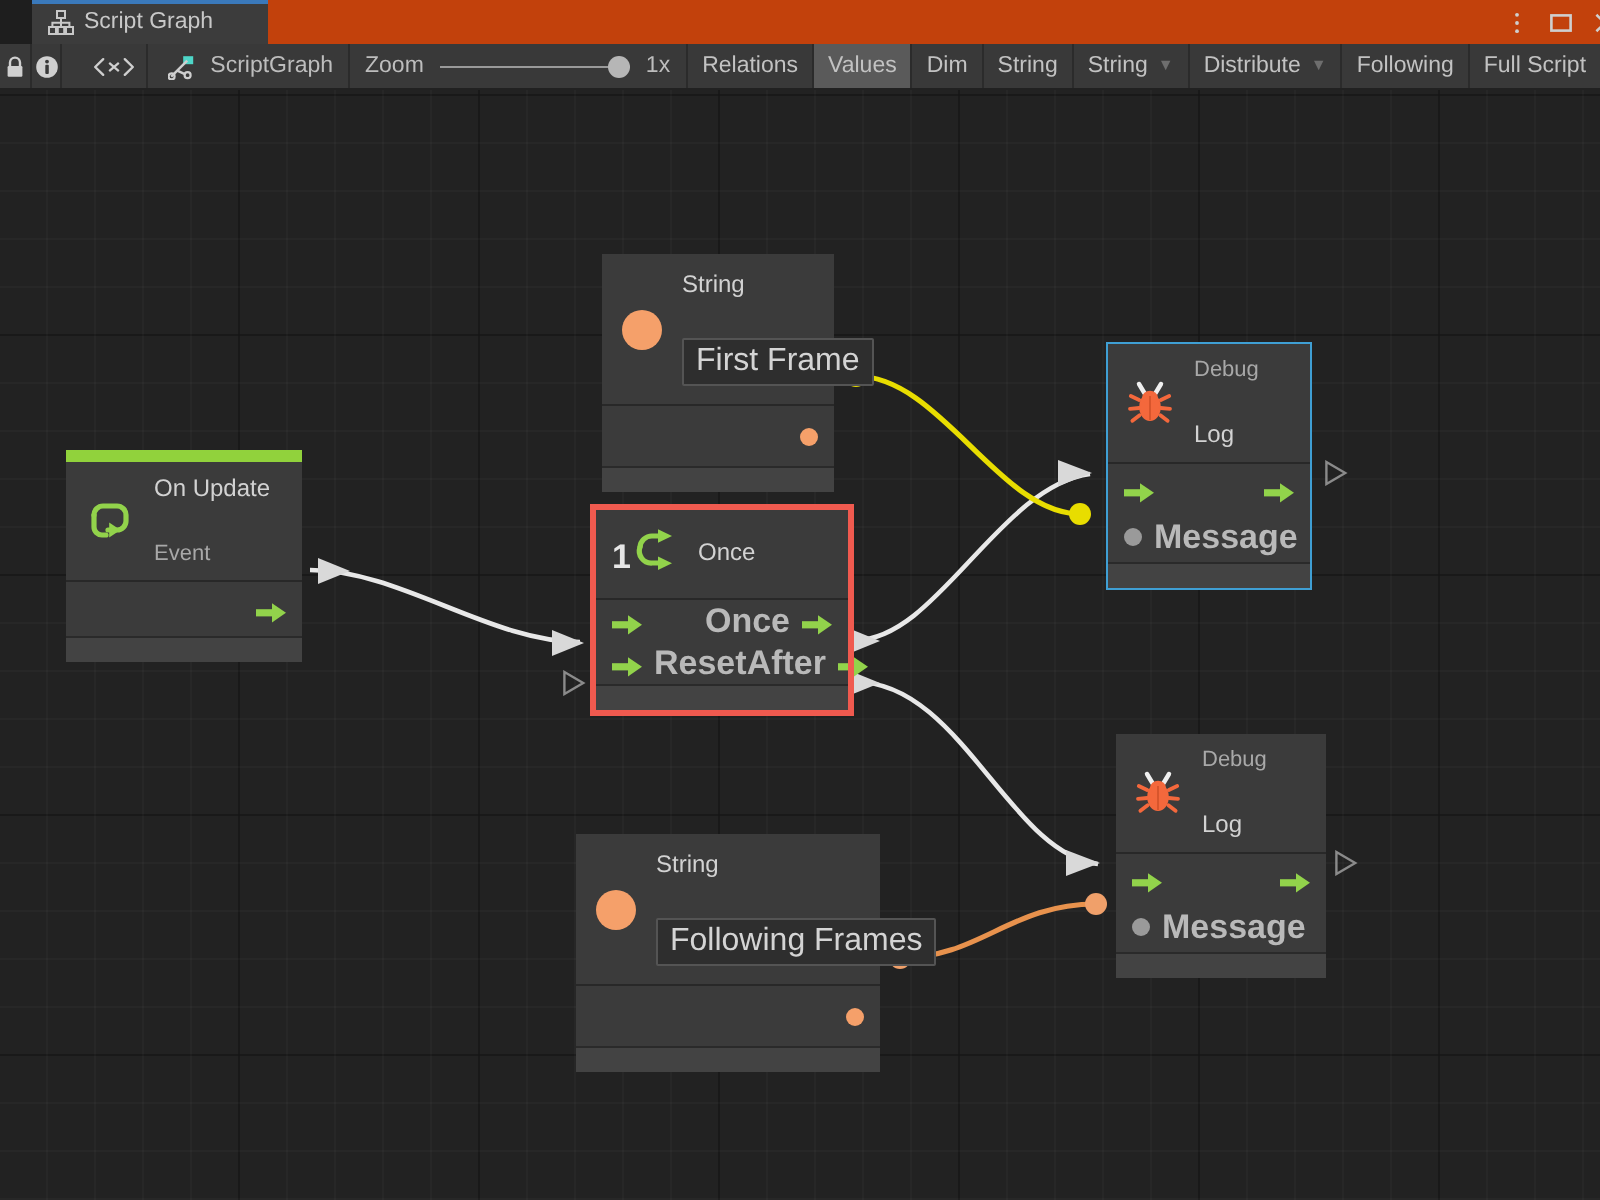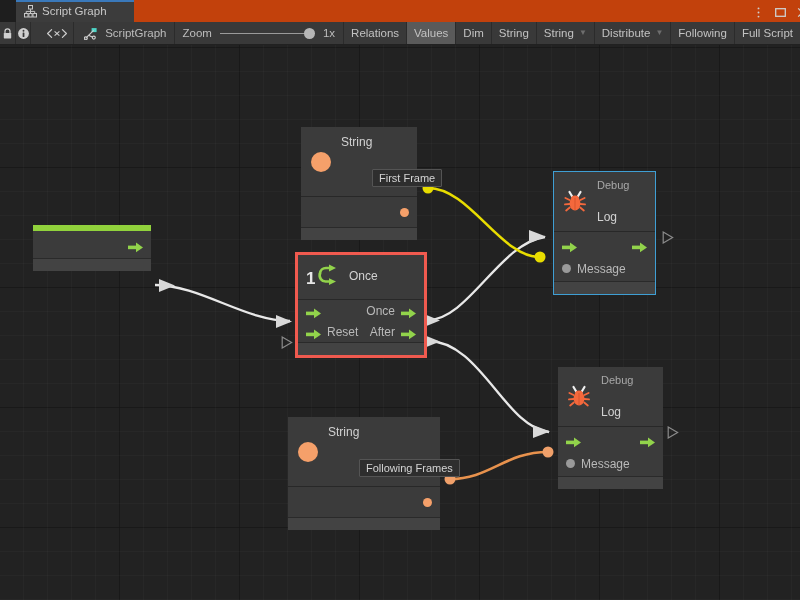--- a/index.html
+++ b/index.html
@@ -93,31 +93,31 @@
   .node-head-txt { display: flex; flex-direction: column; gap: 19px; line-height: 1.15; }
   .node-title { font-size: 12px; color: #d2d2d2; }
   .node-sub { font-size: 11px; color: #a8a8a8; }
   .node-body { background: #3b3b3b; }
   .node-foot { height: 13px; background: #434343; border-top: 1px solid #2a2a2a; }
   .port-row {
     display: flex; align-items: center; justify-content: space-between;
     height: 21px; padding: 0 8px;
   }
   .port-l, .port-r { display: flex; align-items: center; gap: 6px; }
-  .port-label { font-size: 12px; color: #b9b9b9; }
+  .port-label { font-size: 17px; color: #b9b9b9; font-weight: bold; }
   .arrow-green { width: 15px; height: 11px; display: block; }
   .dot { width: 9px; height: 9px; border-radius: 50%; display: block; }
   .icon-box { width: 26px; height: 26px; display: block; flex: none; }
   .sel-red { outline: 3px solid #f05a4f; outline-offset: 0px; }
   .sel-blue { outline: 1.5px solid #3f9fd4; outline-offset: 0px; }
   .valfield {
     background: #2e2e2e; border: 1px solid #545454;
-    color: #d4d4d4; font-size: 11px;
+    color: #d4d4d4; font-size: 16px;
     padding: 2px 6px; border-radius: 1px;
-    display: inline-block; white-space: nowrap; margin-left: 31px;
+    display: inline-block; white-space: nowrap;
   }
   .tri-hollow { position: absolute; width: 12px; height: 13px; }
 </style>
 </head>
 <body>
 
 <div id="app">
 
   <div class="tabbar">
     <div class="tab">
@@ -249,20 +249,33 @@
       <circle cx="428" cy="143" r="5.5" fill="#e8dd00"></circle>
       <circle cx="540" cy="212" r="5.5" fill="#e8dd00"></circle>
 
       <path d="M450,434 C490,434 505,407 548,407" stroke="#e8924d" stroke-width="2.6" fill="none"></path>
       <circle cx="450" cy="434" r="5.5" fill="#f0a06a"></circle>
       <circle cx="548" cy="407" r="5.5" fill="#f0a06a"></circle>
     </svg>
 
     <div class="node" style="left:33px; top:180px; width:118px;">
       <div class="node-accent" style="background:#91d23c;"></div>
+      <div class="node-head">
+        <span class="icon-box">
+          <svg viewBox="0 0 26 26" width="26" height="26">
+            <path d="M5 9.5 a4.5 4.5 0 0 1 4.5 -4.5 h7 a4.5 4.5 0 0 1 4.5 4.5 v3 a4.5 4.5 0 0 1 -4.5 4.5 h-4.5" fill="none" stroke="#92d34b" stroke-width="2.6" stroke-linecap="round"></path>
+            <path d="M5 9.5 v6 a4 4 0 0 0 4 4 h2" fill="none" stroke="#92d34b" stroke-width="2.6" stroke-linecap="round"></path>
+            <polygon points="12.6,13.2 12.6,20.8 18.2,17" fill="#92d34b"></polygon>
+          </svg>
+        </span>
+        <span class="node-head-txt">
+          <span class="node-title">On Update</span>
+          <span class="node-sub">Event</span>
+        </span>
+      </div>
       <div class="node-body">
         <div class="port-row" style="height:27px;">
           <span class="port-l"></span>
           <span class="port-r">
             <span class="arrow-green">
               <svg viewBox="0 0 15 11" width="15" height="11">
                 <rect x="0" y="3.6" width="9" height="3.6" fill="#92d34b"></rect>
                 <polygon points="8,0.6 15,5.4 8,10.2" fill="#92d34b"></polygon>
               </svg>
             </span>

